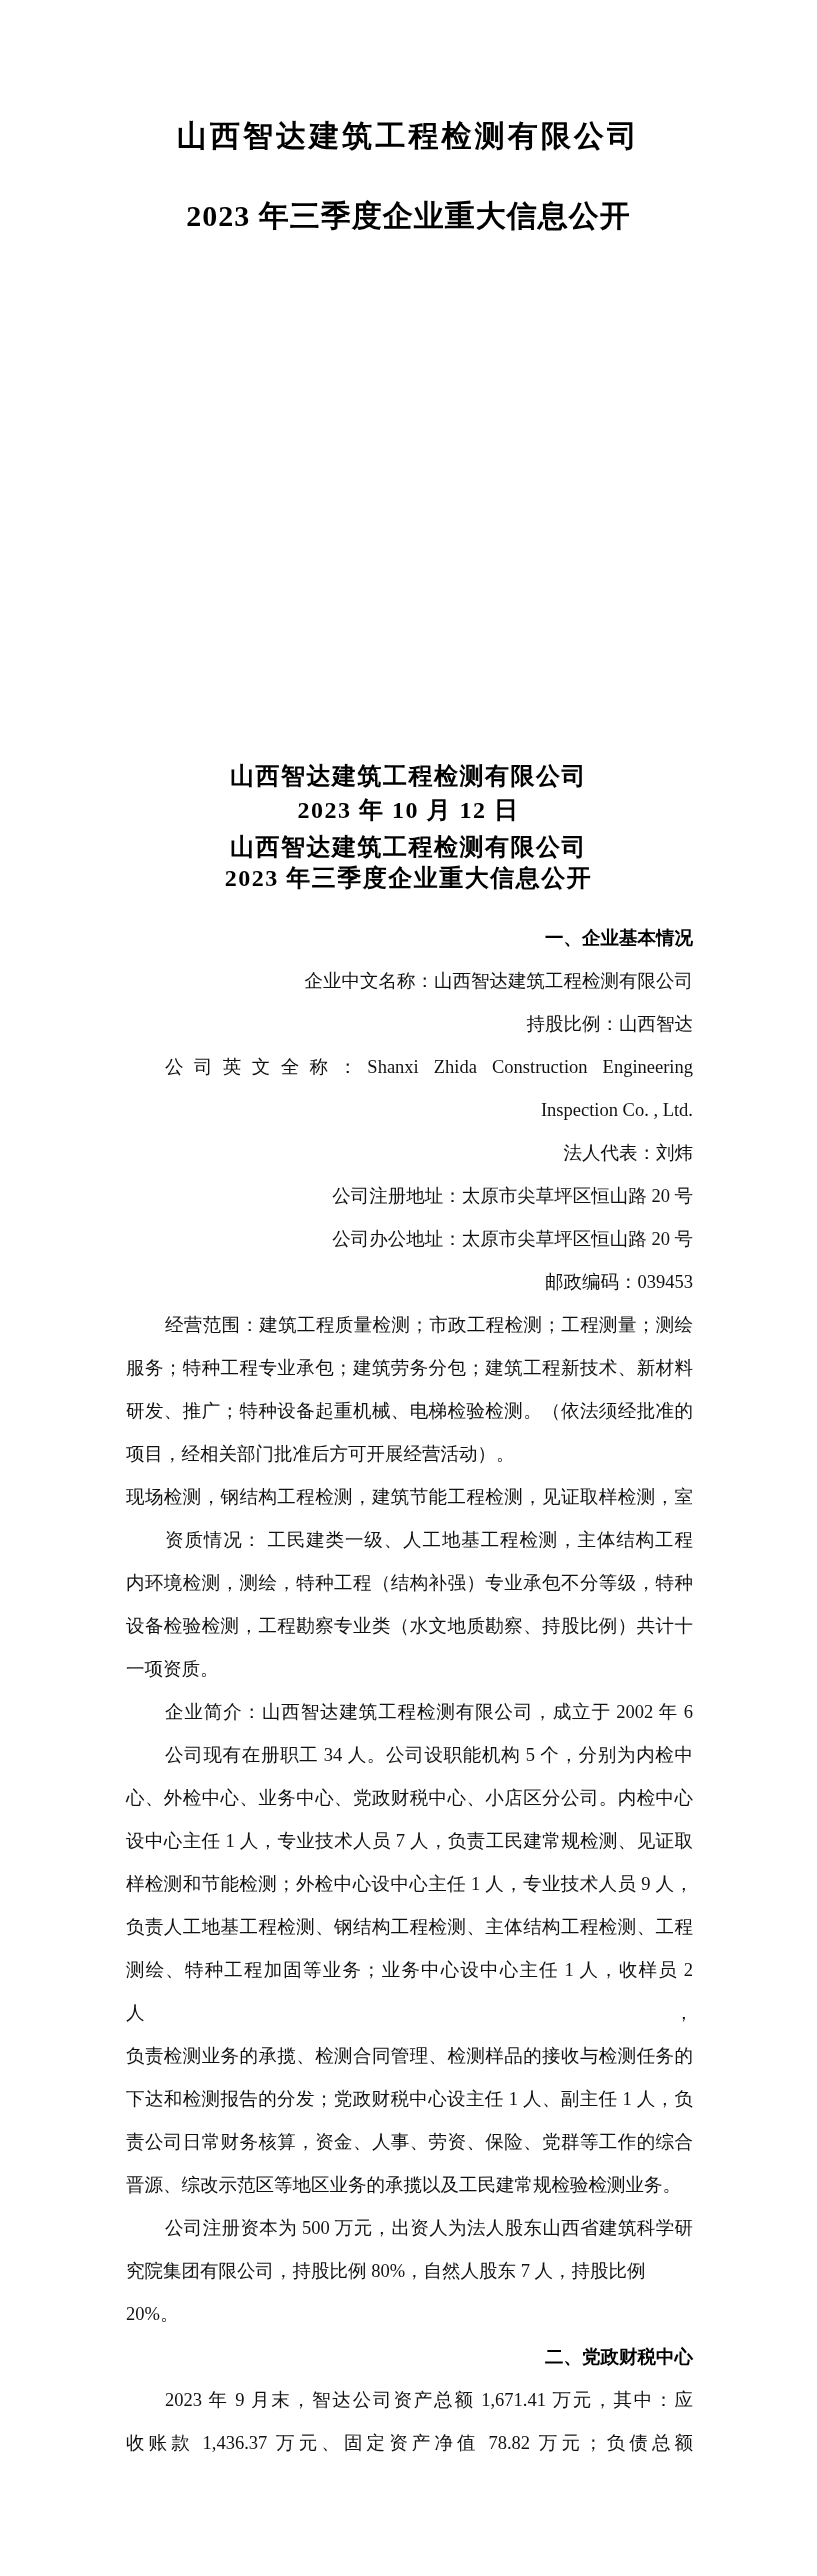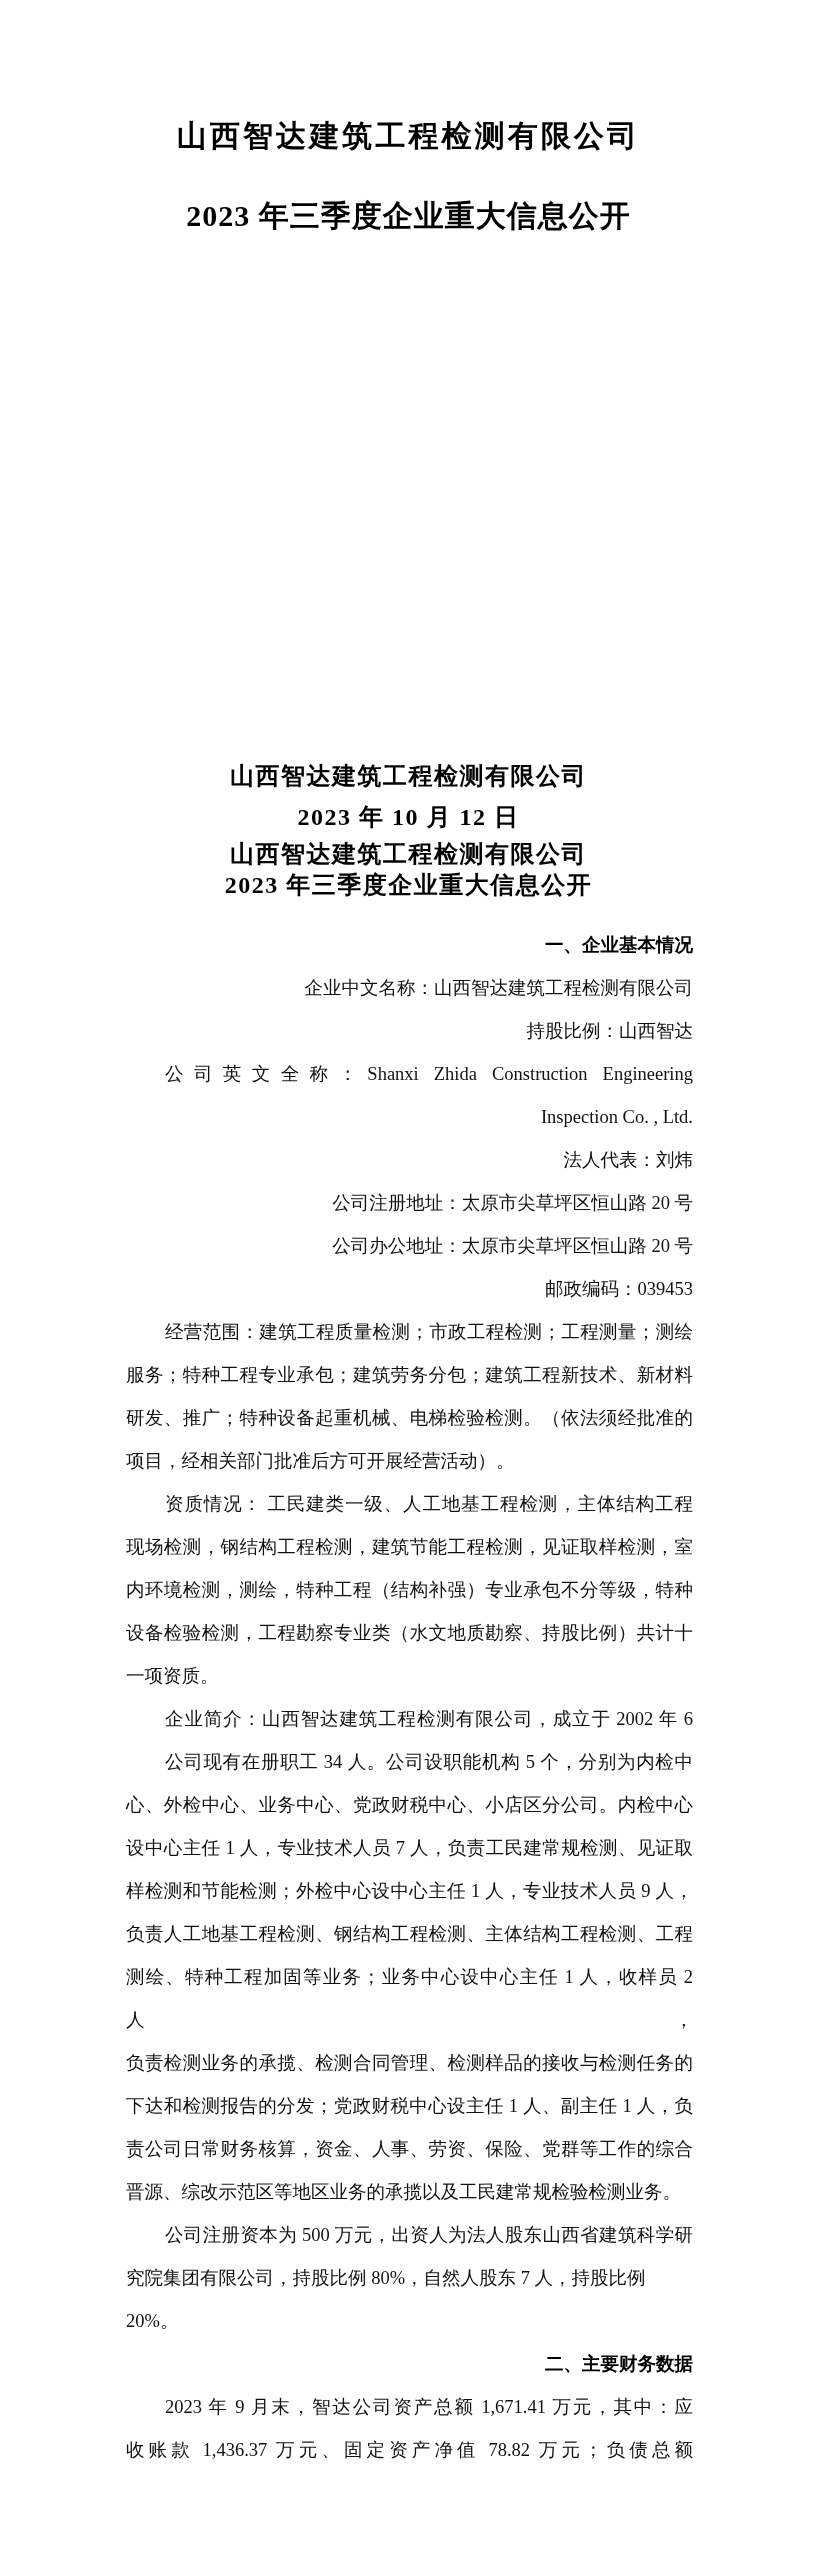--- a/index.html
+++ b/index.html
@@ -26,21 +26,21 @@
   
   .h2line {
     text-align: center;
     font-weight: 700;
     font-size: 24px;
     line-height: 26px;
     letter-spacing: 1.5px;
     white-space: nowrap;
   }
   .m1 { margin-top: 529px; }
-  .m2 { margin-top: 15px; }
+  .m2 { margin-top: 8px; }
   .m3 { margin-top: 11.3px; }
   .m4 { margin-top: 5.2px; }
 
   
   .body-text {
     margin: 26px 124px 0 126px;
     font-size: 18.5px;
     line-height: 43px;
     color: #111111;
   }
@@ -72,37 +72,37 @@
       <div class="line indent just">公司英文全称：Shanxi Zhida Construction Engineering</div>
       <div class="line indent">Inspection Co. , Ltd.</div>
       <div class="line indent">法人代表：刘炜</div>
       <div class="line indent">公司注册地址：太原市尖草坪区恒山路 20 号</div>
       <div class="line indent">公司办公地址：太原市尖草坪区恒山路 20 号</div>
       <div class="line indent">邮政编码：039453</div>
       <div class="line indent just">经营范围：建筑工程质量检测；市政工程检测；工程测量；测绘</div>
       <div class="line just">服务；特种工程专业承包；建筑劳务分包；建筑工程新技术、新材料</div>
       <div class="line just">研发、推广；特种设备起重机械、电梯检验检测。（依法须经批准的</div>
       <div class="line">项目，经相关部门批准后方可开展经营活动）。</div>
+      <div class="line just">现场检测，钢结构工程检测，建筑节能工程检测，见证取样检测，室</div>
       <div class="line indent just">资质情况： 工民建类一级、人工地基工程检测，主体结构工程</div>
-      <div class="line just">现场检测，钢结构工程检测，建筑节能工程检测，见证取样检测，室</div>
       <div class="line just">内环境检测，测绘，特种工程（结构补强）专业承包不分等级，特种</div>
       <div class="line just">设备检验检测，工程勘察专业类（水文地质勘察、持股比例）共计十</div>
       <div class="line">一项资质。</div>
       <div class="line indent just">企业简介：山西智达建筑工程检测有限公司，成立于 2002 年 6</div>
       <div class="line indent just">公司现有在册职工 34 人。公司设职能机构 5 个，分别为内检中</div>
       <div class="line just">心、外检中心、业务中心、党政财税中心、小店区分公司。内检中心</div>
       <div class="line just">设中心主任 1 人，专业技术人员 7 人，负责工民建常规检测、见证取</div>
       <div class="line just">样检测和节能检测；外检中心设中心主任 1 人，专业技术人员 9 人，</div>
       <div class="line just">负责人工地基工程检测、钢结构工程检测、主体结构工程检测、工程</div>
       <div class="line just">测绘、特种工程加固等业务；业务中心设中心主任 1 人，收样员 2 人，</div>
       <div class="line just">负责检测业务的承揽、检测合同管理、检测样品的接收与检测任务的</div>
       <div class="line just">下达和检测报告的分发；党政财税中心设主任 1 人、副主任 1 人，负</div>
       <div class="line just">责公司日常财务核算，资金、人事、劳资、保险、党群等工作的综合</div>
       <div class="line">晋源、综改示范区等地区业务的承揽以及工民建常规检验检测业务。</div>
       <div class="line indent just">公司注册资本为 500 万元，出资人为法人股东山西省建筑科学研</div>
       <div class="line">究院集团有限公司，持股比例 80%，自然人股东 7 人，持股比例 20%。</div>
-      <div class="line indent bold">二、主要财务数据</div>
+      <div class="line indent bold">二、党政财税中心</div>
       <div class="line indent just">2023 年 9 月末，智达公司资产总额 1,671.41 万元，其中：应</div>
       <div class="line just">收账款 1,436.37 万元、固定资产净值 78.82 万元；负债总额</div>
     </div>
 
 </div>
 
 
 </body></html>

